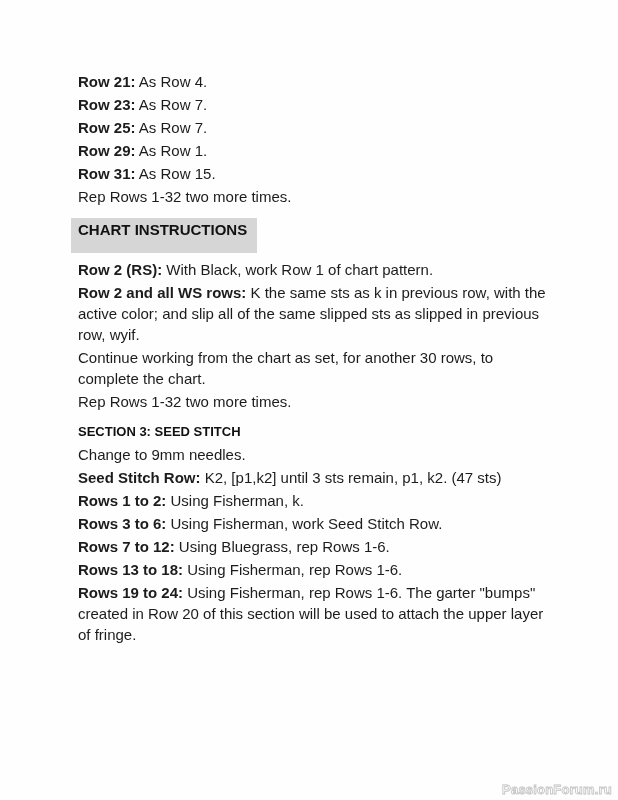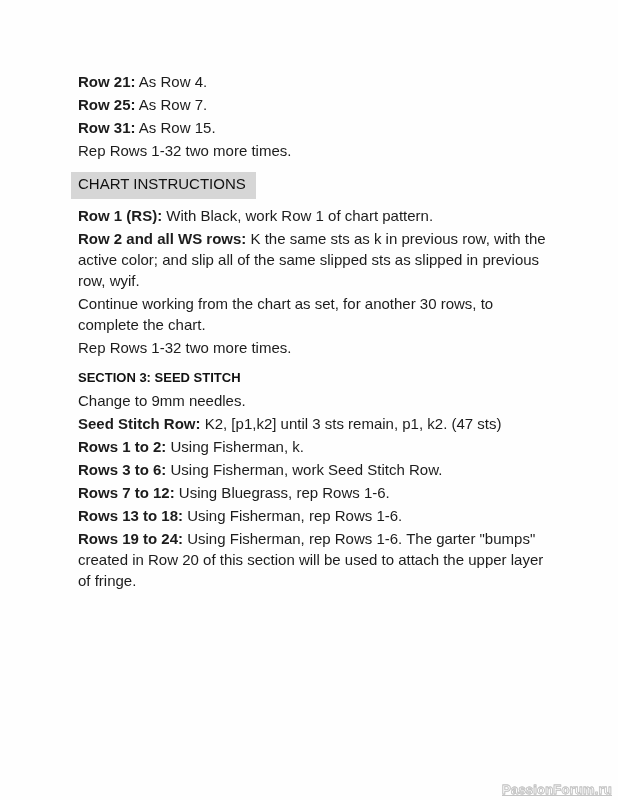--- a/index.html
+++ b/index.html
@@ -18,24 +18,24 @@
   }
   .para {
     margin: 0 0 2px 0;
     font-size: 15px;
     line-height: 21px;
   }
   .para .lead { font-weight: bold; }
   .banner-heading {
     display: inline-block;
     margin: 9px 0 6px -7px;
-    padding: 3px 10px 7px 7px;
+    padding: 3px 10px 15px 7px;
     background: #d6d6d6;
     font-size: 15px;
-    font-weight: normal;
+    font-weight: bold;
     line-height: 17px;
     color: #111;
   }
   .banner-wrap { margin: 0; }
   .section-heading {
     margin: 9px 0 2px 0;
     font-size: 13px;
     font-weight: bold;
     line-height: 21px;
     color: #111;
@@ -43,44 +43,45 @@
   .watermark {
     position: absolute;
     right: 6px; bottom: 3px;
     font-size: 13px;
     font-weight: bold;
     letter-spacing: 0.2px;
     color: #ffffff;
     -webkit-text-stroke: 0.8px #c4c4c4;
     text-shadow: 0 0 1px #cccccc;
     user-select: none;
-    text-decoration: underline;
   }
 </style>
 </head>
 <body>
 
 <div class="page">
 
   <p class="para"><strong class="lead">Row 21:</strong><span> As Row 4.</span></p>
 
+  <p class="para"><strong class="lead">Row 23:</strong><span> As Row 7.</span></p>
 
   <p class="para"><strong class="lead">Row 25:</strong><span> As Row 7.</span></p>
 
 
+  <p class="para"><strong class="lead">Row 29:</strong><span> As Row 1.</span></p>
 
   <p class="para"><strong class="lead">Row 31:</strong><span> As Row 15.</span></p>
 
   <p class="para"><span>Rep Rows 1-32 two more times.</span></p>
 
   <div class="banner-wrap">
     <div class="banner-heading">CHART INSTRUCTIONS</div>
   </div>
 
-  <p class="para"><strong class="lead">Row 1 (RS):</strong><span> With Black, work Row 1 of chart pattern.</span></p>
+  <p class="para"><strong class="lead">Row 2 (RS):</strong><span> With Black, work Row 1 of chart pattern.</span></p>
 
   <p class="para"><strong class="lead">Row 2 and all WS rows:</strong><span> K the same sts as k in previous row, with the active color; and slip all of the same slipped sts as slipped in previous row, wyif.</span></p>
 
   <p class="para"><span>Continue working from the chart as set, for another 30 rows, to complete the chart.</span></p>
 
   <p class="para"><span>Rep Rows 1-32 two more times.</span></p>
 
   <h2 class="section-heading">SECTION 3: SEED STITCH</h2>
 
   <p class="para"><span>Change to 9mm needles.</span></p>

